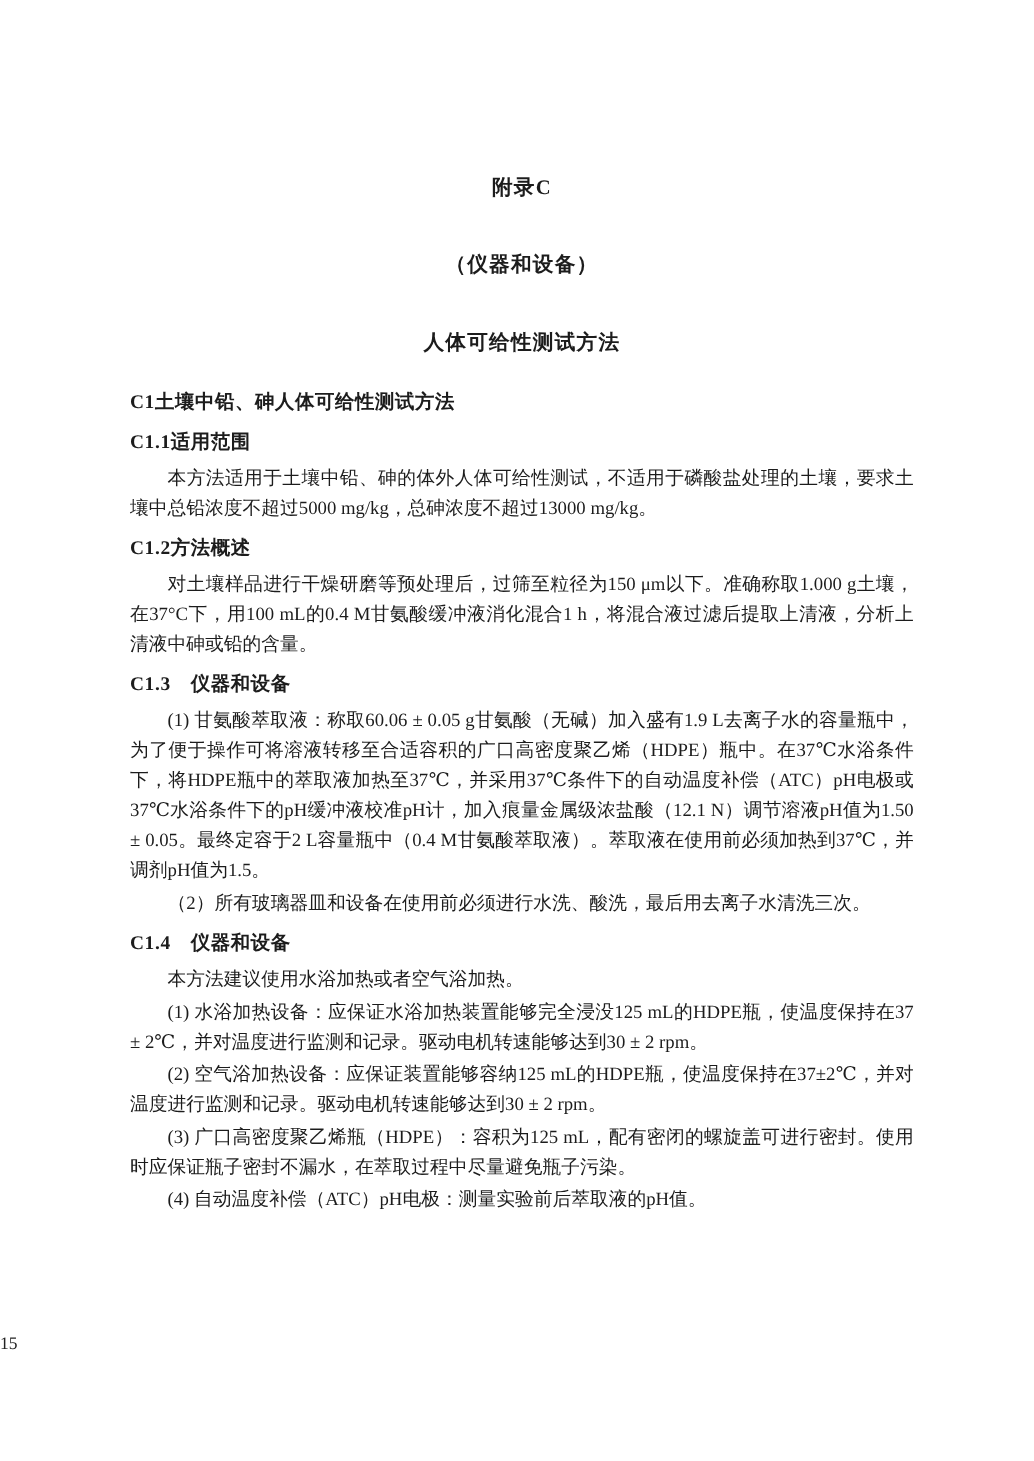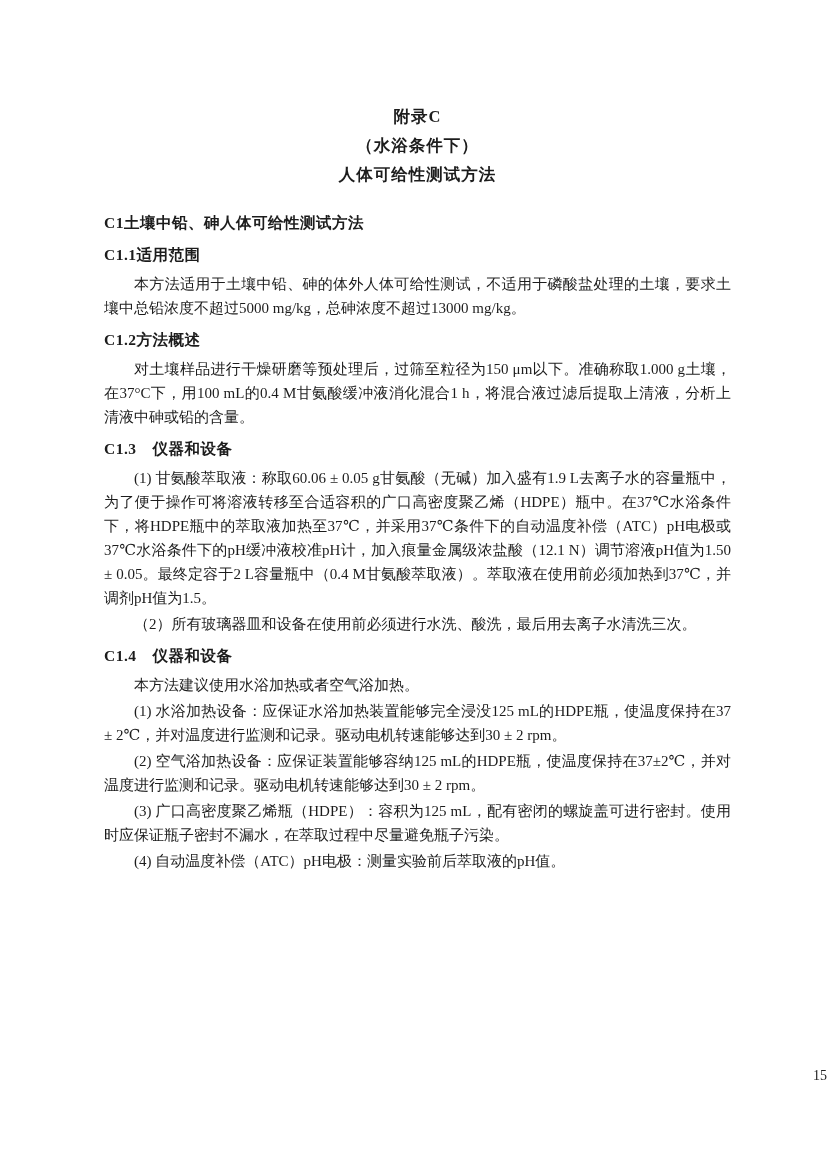--- a/index.html
+++ b/index.html
@@ -26,20 +26,21 @@
   .title-block {
     text-align: center;
     font-weight: bold;
     font-size: 16.5px;
     line-height: 29px;
     margin-bottom: 22px;
     letter-spacing: 1px;
   }
   .title-line {
     white-space: pre-wrap;
+    margin-top: 33px;
   }
   h2.sec-heading {
     font-size: 15.5px;
     font-weight: bold;
     line-height: 24px;
     margin: 8px 0 5px 0;
     white-space: pre-wrap;
     letter-spacing: 0.5px;
   }
   h2.sec-heading.major {
@@ -51,34 +52,34 @@
     text-align: justify;
     text-indent: 2em;
     margin: 0 0 2px 0;
     white-space: pre-wrap;
   }
   .page-number {
     position: absolute;
     top: 1068px;
     left: 0;
     width: 100%;
-    text-align: right;
+    text-align: left;
     font-size: 14px;
     color: #222222;
   }
 </style>
 </head>
 <body>
 
 <div class="page">
   <div class="content">
 
     <div class="title-block">
       <div class="title-line">附录C</div>
-      <div class="title-line">（水浴条件下）</div>
+      <div class="title-line">（仪器和设备）</div>
       <div class="title-line">人体可给性测试方法</div>
     </div>
 
     <section>
       <h2 class="sec-heading major">C1土壤中铅、砷人体可给性测试方法</h2>
     </section>
 
     <section>
       <h2 class="sec-heading">C1.1适用范围</h2>
       <p class="body-para">本方法适用于土壤中铅、砷的体外人体可给性测试，不适用于磷酸盐处理的土壤，要求土壤中总铅浓度不超过5000 mg/kg，总砷浓度不超过13000 mg/kg。</p>

